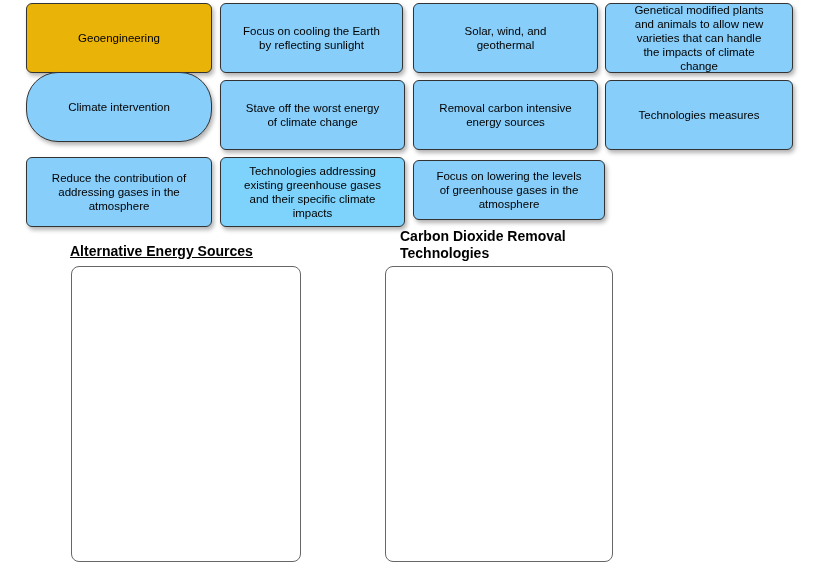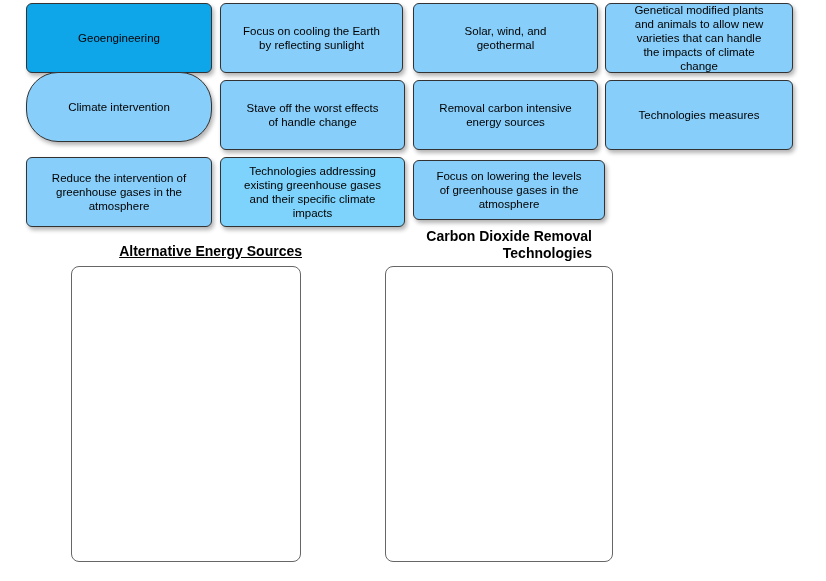--- a/index.html
+++ b/index.html
@@ -36,21 +36,21 @@
     line-height: 1.22;
     cursor: move;
     user-select: none;
     z-index: 5;
   }
   .card-text { display: block; width: 100%; }
 
   
   .cat-title {
     position: absolute;
-    text-align: right;
+    text-align: left;
     font-weight: bold;
     font-size: 14px;
     line-height: 1.18;
     color: #000000;
     z-index: 2;
   }
 
   
   .dropzone {
     position: absolute;
@@ -64,46 +64,46 @@
 <body>
 
 <div id="stage">
   <div id="zones-layer">
       <div class="cat-title" style="left: 70px; top: 243px; width: 232px; text-decoration: underline;">Alternative Energy Sources</div>
       <div class="dropzone" style="left: 71px; top: 266px; width: 230px; height: 296px; border-color: rgb(102, 102, 102);"></div>
       <div class="cat-title" style="left: 400px; top: 228px; width: 192px;">Carbon Dioxide Removal Technologies</div>
       <div class="dropzone" style="left: 385px; top: 266px; width: 228px; height: 296px; border-color: rgb(102, 102, 102);"></div>
     </div>
   <div id="cards-layer">
-      <div class="card" style="left: 26px; top: 3px; width: 186px; height: 70px; background: #0ea5e9; border-color: rgb(51, 51, 51);">
+      <div class="card" style="left: 26px; top: 3px; width: 186px; height: 70px; background: #eab308; border-color: rgb(51, 51, 51);">
         <span class="card-text">Geoengineering</span>
       </div>
       <div class="card" style="left: 220px; top: 3px; width: 183px; height: 70px; background: rgb(135, 206, 250); border-color: rgb(51, 51, 51);">
         <span class="card-text">Focus on cooling the Earth by reflecting sunlight</span>
       </div>
       <div class="card" style="left: 413px; top: 3px; width: 185px; height: 70px; background: rgb(135, 206, 250); border-color: rgb(51, 51, 51);">
         <span class="card-text">Solar, wind, and geothermal</span>
       </div>
       <div class="card" style="left: 605px; top: 3px; width: 188px; height: 70px; background: rgb(135, 206, 250); border-color: rgb(51, 51, 51);">
         <span class="card-text">Genetical modified plants and animals to allow new varieties that can handle the impacts of climate change</span>
       </div>
       <div class="card" style="left: 26px; top: 72px; width: 186px; height: 70px; background: rgb(135, 206, 250); border-color: rgb(51, 51, 51); border-radius: 32px;">
         <span class="card-text">Climate intervention</span>
       </div>
       <div class="card" style="left: 220px; top: 80px; width: 185px; height: 70px; background: rgb(135, 206, 250); border-color: rgb(51, 51, 51);">
-        <span class="card-text">Stave off the worst effects of handle change</span>
+        <span class="card-text">Stave off the worst energy of climate change</span>
       </div>
       <div class="card" style="left: 413px; top: 80px; width: 185px; height: 70px; background: rgb(135, 206, 250); border-color: rgb(51, 51, 51);">
         <span class="card-text">Removal carbon intensive energy sources</span>
       </div>
       <div class="card" style="left: 605px; top: 80px; width: 188px; height: 70px; background: rgb(135, 206, 250); border-color: rgb(51, 51, 51);">
         <span class="card-text">Technologies measures</span>
       </div>
       <div class="card" style="left: 26px; top: 157px; width: 186px; height: 70px; background: rgb(135, 206, 250); border-color: rgb(51, 51, 51);">
-        <span class="card-text">Reduce the intervention of greenhouse gases in the atmosphere</span>
+        <span class="card-text">Reduce the contribution of addressing gases in the atmosphere</span>
       </div>
       <div class="card" style="left: 220px; top: 157px; width: 185px; height: 70px; background: #7dd3fc; border-color: rgb(51, 51, 51);">
         <span class="card-text">Technologies addressing existing greenhouse gases and their specific climate impacts</span>
       </div>
       <div class="card" style="left: 413px; top: 160px; width: 192px; height: 60px; background: rgb(135, 206, 250); border-color: rgb(51, 51, 51);">
         <span class="card-text">Focus on lowering the levels of greenhouse gases in the atmosphere</span>
       </div>
     </div>
 </div>
 

